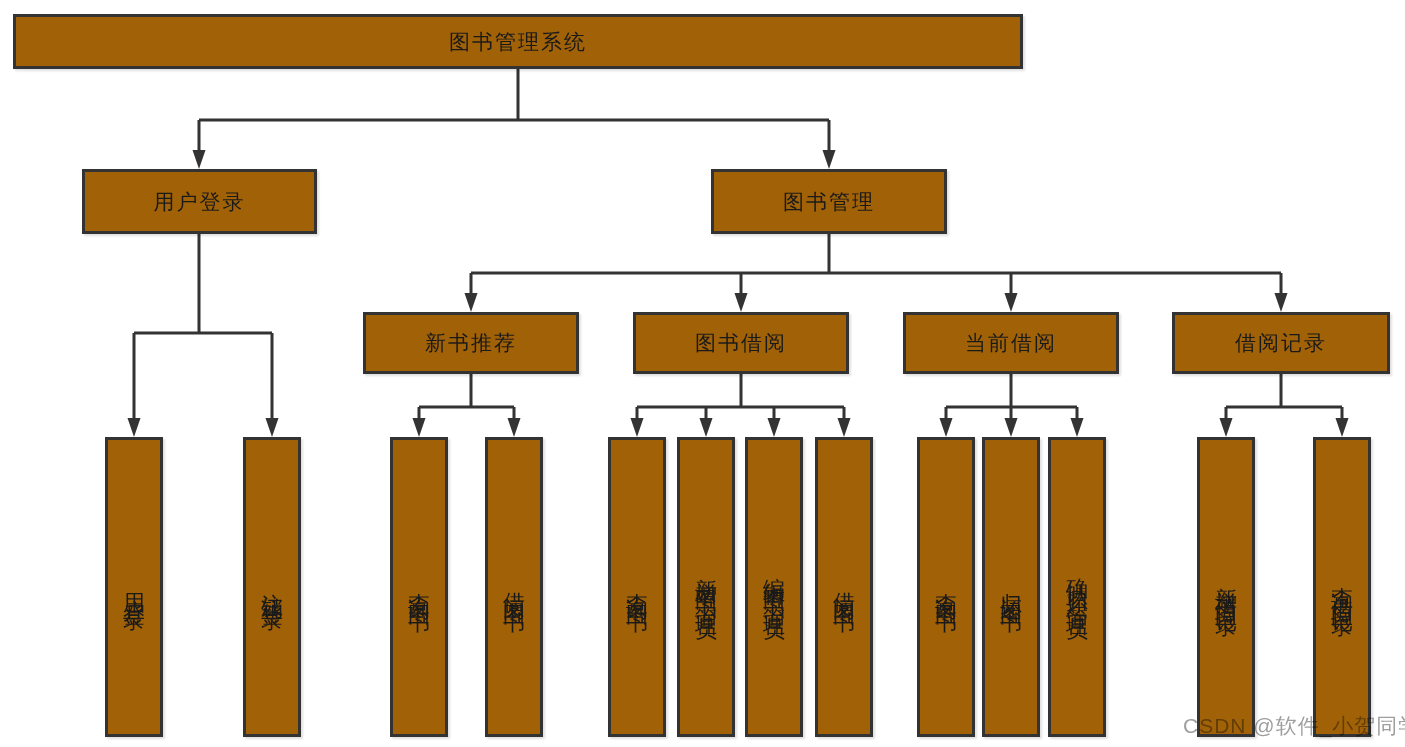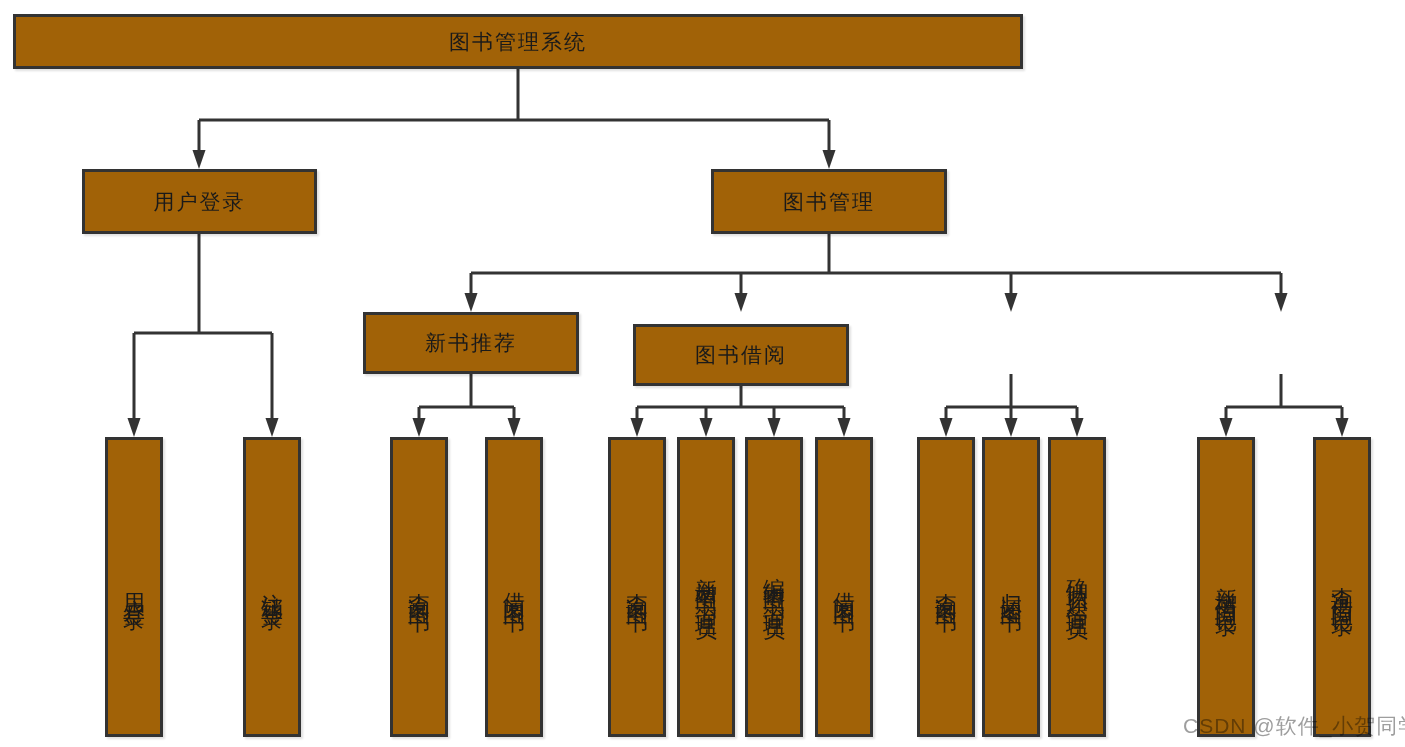--- a/index.html
+++ b/index.html
@@ -104,22 +104,28 @@
   <div class="box hbox" style="left:82px; top:169px; width:229px; height:59px;">
     <span>用户登录</span>
   </div>
   <div class="box hbox" style="left:711px; top:169px; width:230px; height:59px;">
     <span>图书管理</span>
   </div>
 
   <div class="box hbox" style="left:363px; top:312px; width:210px; height:56px;">
     <span>新书推荐</span>
   </div>
-  <div class="box hbox" style="left:633px; top:324px; width:210px; height:56px;font-family:Liberation Serif, serif;">
+  <div class="box hbox" style="left:633px; top:312px; width:210px; height:56px;font-family:Liberation Serif, serif;">
     <span>图书借阅</span>
+  </div>
+  <div class="box hbox" style="left:903px; top:312px; width:210px; height:56px;">
+    <span>当前借阅</span>
+  </div>
+  <div class="box hbox" style="left:1172px; top:312px; width:212px; height:56px;">
+    <span>借阅记录</span>
   </div>
 
   <div class="box vbox" style="left:105px; top:437px; width:52px; height:294px;">
     <span>用户登录</span>
   </div>
   <div class="box vbox" style="left:243px; top:437px; width:52px; height:294px;">
     <span>注销登录</span>
   </div>
 
   <div class="box vbox" style="left:390px; top:437px; width:52px; height:294px;">

